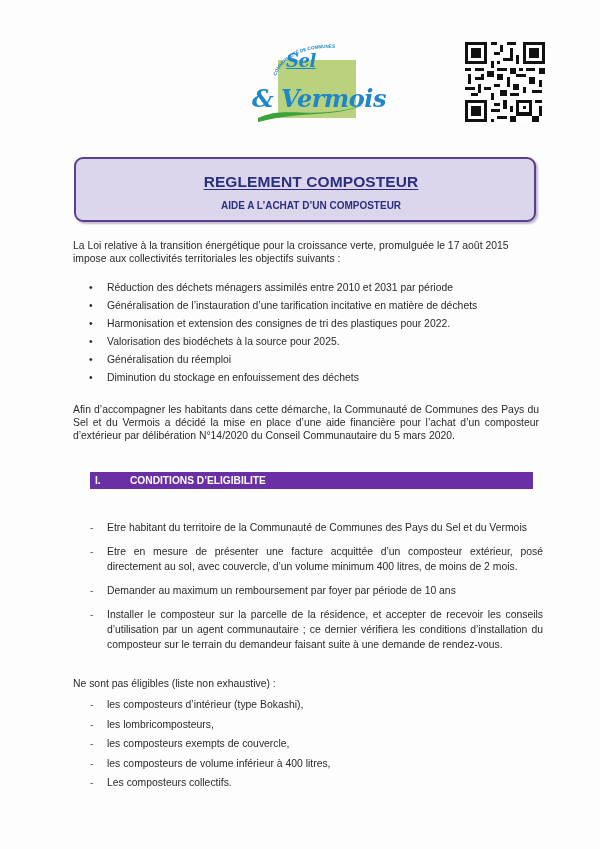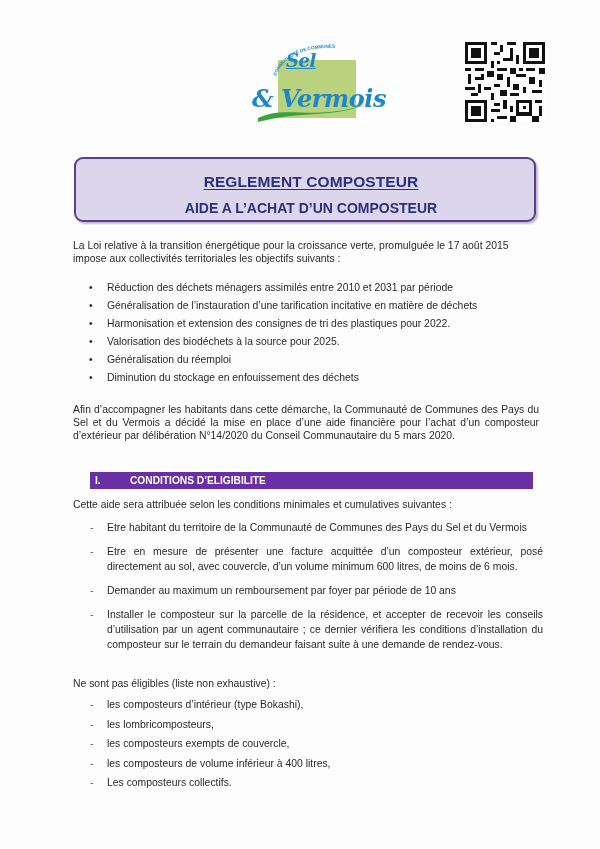--- a/index.html
+++ b/index.html
@@ -28,21 +28,21 @@
     .title-box {
       position: absolute; left: 74px; top: 157px; width: 462px; height: 65px;
       background: #dcd6ec; border: 2.5px solid #5b3f8a; border-radius: 9px;
       box-shadow: 2px 2px 2px rgba(80,60,120,0.35);
       text-align: center;
     }
     .title-main {
       margin-top: 14px; font-size: 15.5px; font-weight: bold; color: #2b2f7f;
       text-decoration: underline; text-underline-offset: 2px; letter-spacing: 0.1px; margin-left: 12px;
     }
-    .title-sub { margin-top: 9px; font-size: 14px; font-weight: bold; color: #2b2f7f; margin-left: 12px; }
+    .title-sub { margin-top: 9px; font-size: 10px; font-weight: bold; color: #2b2f7f; margin-left: 12px; }
 
     .text { position: absolute; left: 73px; width: 466px; line-height: 13px; }
     .justify { text-align: justify; text-align-last: left; }
 
     .bullets { position: absolute; left: 73px; width: 470px; list-style: none; }
     .bullets li { position: relative; padding-left: 34px; height: 18px; line-height: 15px; }
     .bullets li .mark { position: absolute; left: 16px; top: 0; }
 
     .section-bar {
       position: absolute; left: 90px; top: 472px; width: 443px; height: 17px;
@@ -155,25 +155,24 @@
     <li><span class="mark">•</span><span>Diminution du stockage en enfouissement des déchets</span></li>
   </ul>
 
   <p class="text justify" style="top:403px;">Afin d’accompagner les habitants dans cette démarche, la Communauté de Communes des Pays du Sel et du Vermois a décidé la mise en place d’une aide financière pour l’achat d’un composteur d’extérieur par délibération N°14/2020 du Conseil Communautaire du 5 mars 2020.</p>
 
   <div class="section-bar">
     <span class="num">I.</span>
     <span class="label">CONDITIONS D’ELIGIBILITE</span>
   </div>
 
-  <p class="text" style="top:498px;">Cette aide sera attribuée selon les conditions minimales et cumulatives suivantes :</p>
 
   <ul class="dash-list justify" style="top:520px;">
     <li style="margin-bottom:9px;"><span class="mark">-</span><span>Etre habitant du territoire de la Communauté de Communes des Pays du Sel et du Vermois</span></li>
-    <li style="margin-bottom:9px;"><span class="mark">-</span><span>Etre en mesure de présenter une facture acquittée d’un composteur extérieur, posé directement au sol, avec couvercle, d’un volume minimum 600 litres, de moins de 6 mois.</span></li>
+    <li style="margin-bottom:9px;"><span class="mark">-</span><span>Etre en mesure de présenter une facture acquittée d’un composteur extérieur, posé directement au sol, avec couvercle, d’un volume minimum 400 litres, de moins de 2 mois.</span></li>
     <li style="margin-bottom:9px;"><span class="mark">-</span><span>Demander au maximum un remboursement par foyer par période de 10 ans</span></li>
     <li><span class="mark">-</span><span>Installer le composteur sur la parcelle de la résidence, et accepter de recevoir les conseils d’utilisation par un agent communautaire ; ce dernier vérifiera les conditions d’installation du composteur sur le terrain du demandeur faisant suite à une demande de rendez-vous.</span></li>
   </ul>
 
   <p class="text" style="top:677px;">Ne sont pas éligibles (liste non exhaustive) :</p>
   <ul class="dash-list" style="top:697px;">
     <li style="height:19.5px;"><span class="mark">-</span><span>les composteurs d’intérieur (type Bokashi),</span></li>
     <li style="height:19.5px;"><span class="mark">-</span><span>les lombricomposteurs,</span></li>
     <li style="height:19.5px;"><span class="mark">-</span><span>les composteurs exempts de couvercle,</span></li>
     <li style="height:19.5px;"><span class="mark">-</span><span>les composteurs de volume inférieur à 400 litres,</span></li>

